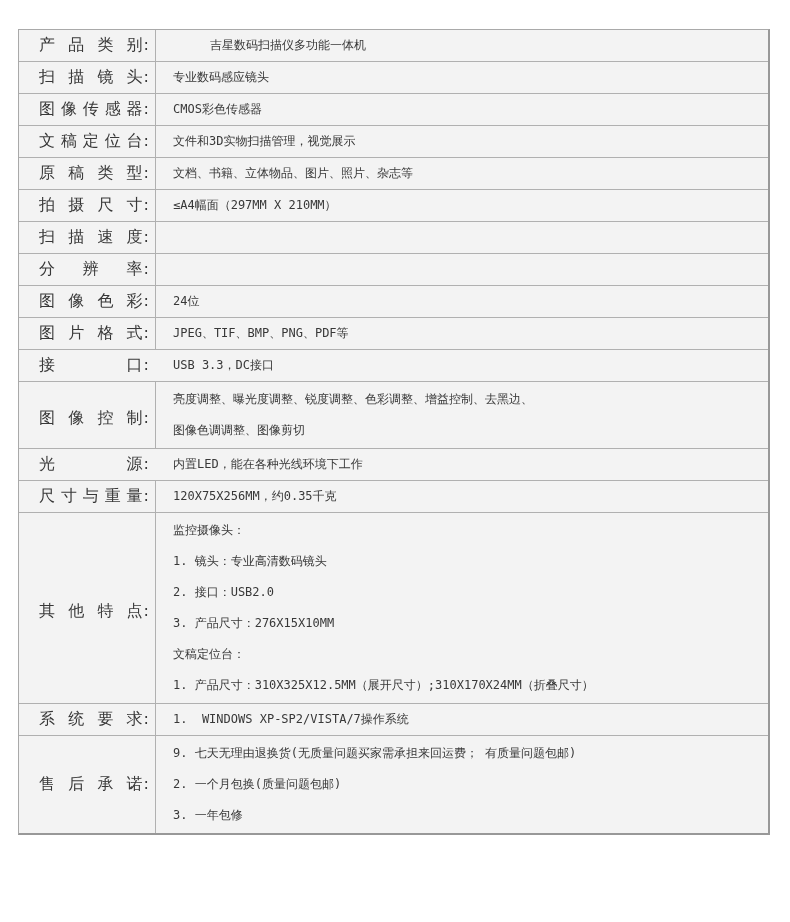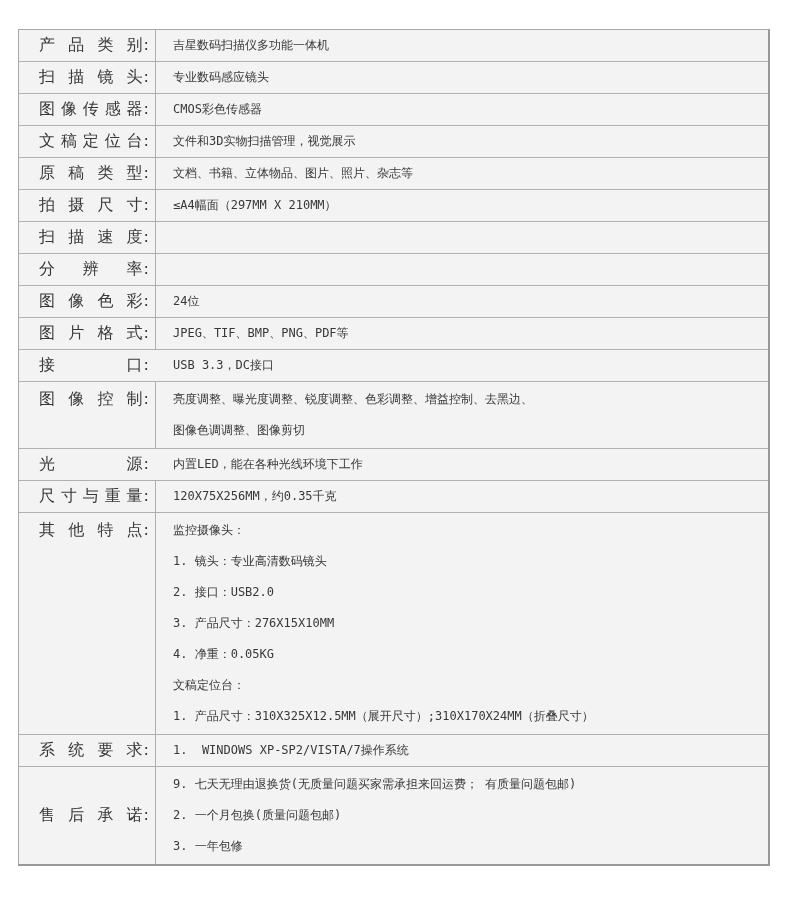--- a/index.html
+++ b/index.html
@@ -25,35 +25,35 @@
     border-top: 1px solid var(--border-outer, #a9a9a9);
     border-left: 1px solid var(--border-outer, #a9a9a9);
     border-right: 2px solid var(--border-shadow, #989898);
     border-bottom: 2px solid var(--border-shadow, #989898);
   }
   .row {
     display: flex;
     min-height: 31px;
     border-top: 1px solid var(--border-inner, #b0b0b0);
   }
-  .row:first-child { border-top: none; }
+  .row:first-child { border-top: none; gap: 37px; }
   .cell-label {
     flex: 0 0 137px;
     width: 137px;
     box-sizing: border-box;
     padding: 0 6px 0 20px;
     display: flex;
     flex-direction: column;
     justify-content: center;
     border-right: 1px solid var(--border-inner, #b0b0b0);
     font-size: 16px;
   }
   .row.no-divider .cell-label { border-right-color: transparent; }
   .row.label-top .cell-label {
-    justify-content: flex-start;
+    justify-content: center;
     padding-top: 7px;
   }
   .lbl {
     display: flex;
     align-items: baseline;
     width: 100%;
   }
   .lbl-body {
     flex: 1;
     text-align: justify;
@@ -252,21 +252,20 @@
       <span class="lbl">
           <span class="lbl-body">其他特点</span>
           <span class="lbl-colon">:</span>
         </span>
     </div>
     <div class="cell-value multi">
         <div class="vline">监控摄像头：</div>
         <div class="vline">1. 镜头：专业高清数码镜头</div>
         <div class="vline">2. 接口：USB2.0</div>
         <div class="vline">3. 产品尺寸：276X15X10MM</div>
-        <div class="vline">4. 净重：0.05KG</div>
         <div class="vline">文稿定位台：</div>
         <div class="vline">1. 产品尺寸：310X325X12.5MM（展开尺寸）;310X170X24MM（折叠尺寸）</div>
       </div>
   </div>
 
   <div class="row">
     <div class="cell-label">
       <span class="lbl">
           <span class="lbl-body">系统要求</span>
           <span class="lbl-colon">:</span>

